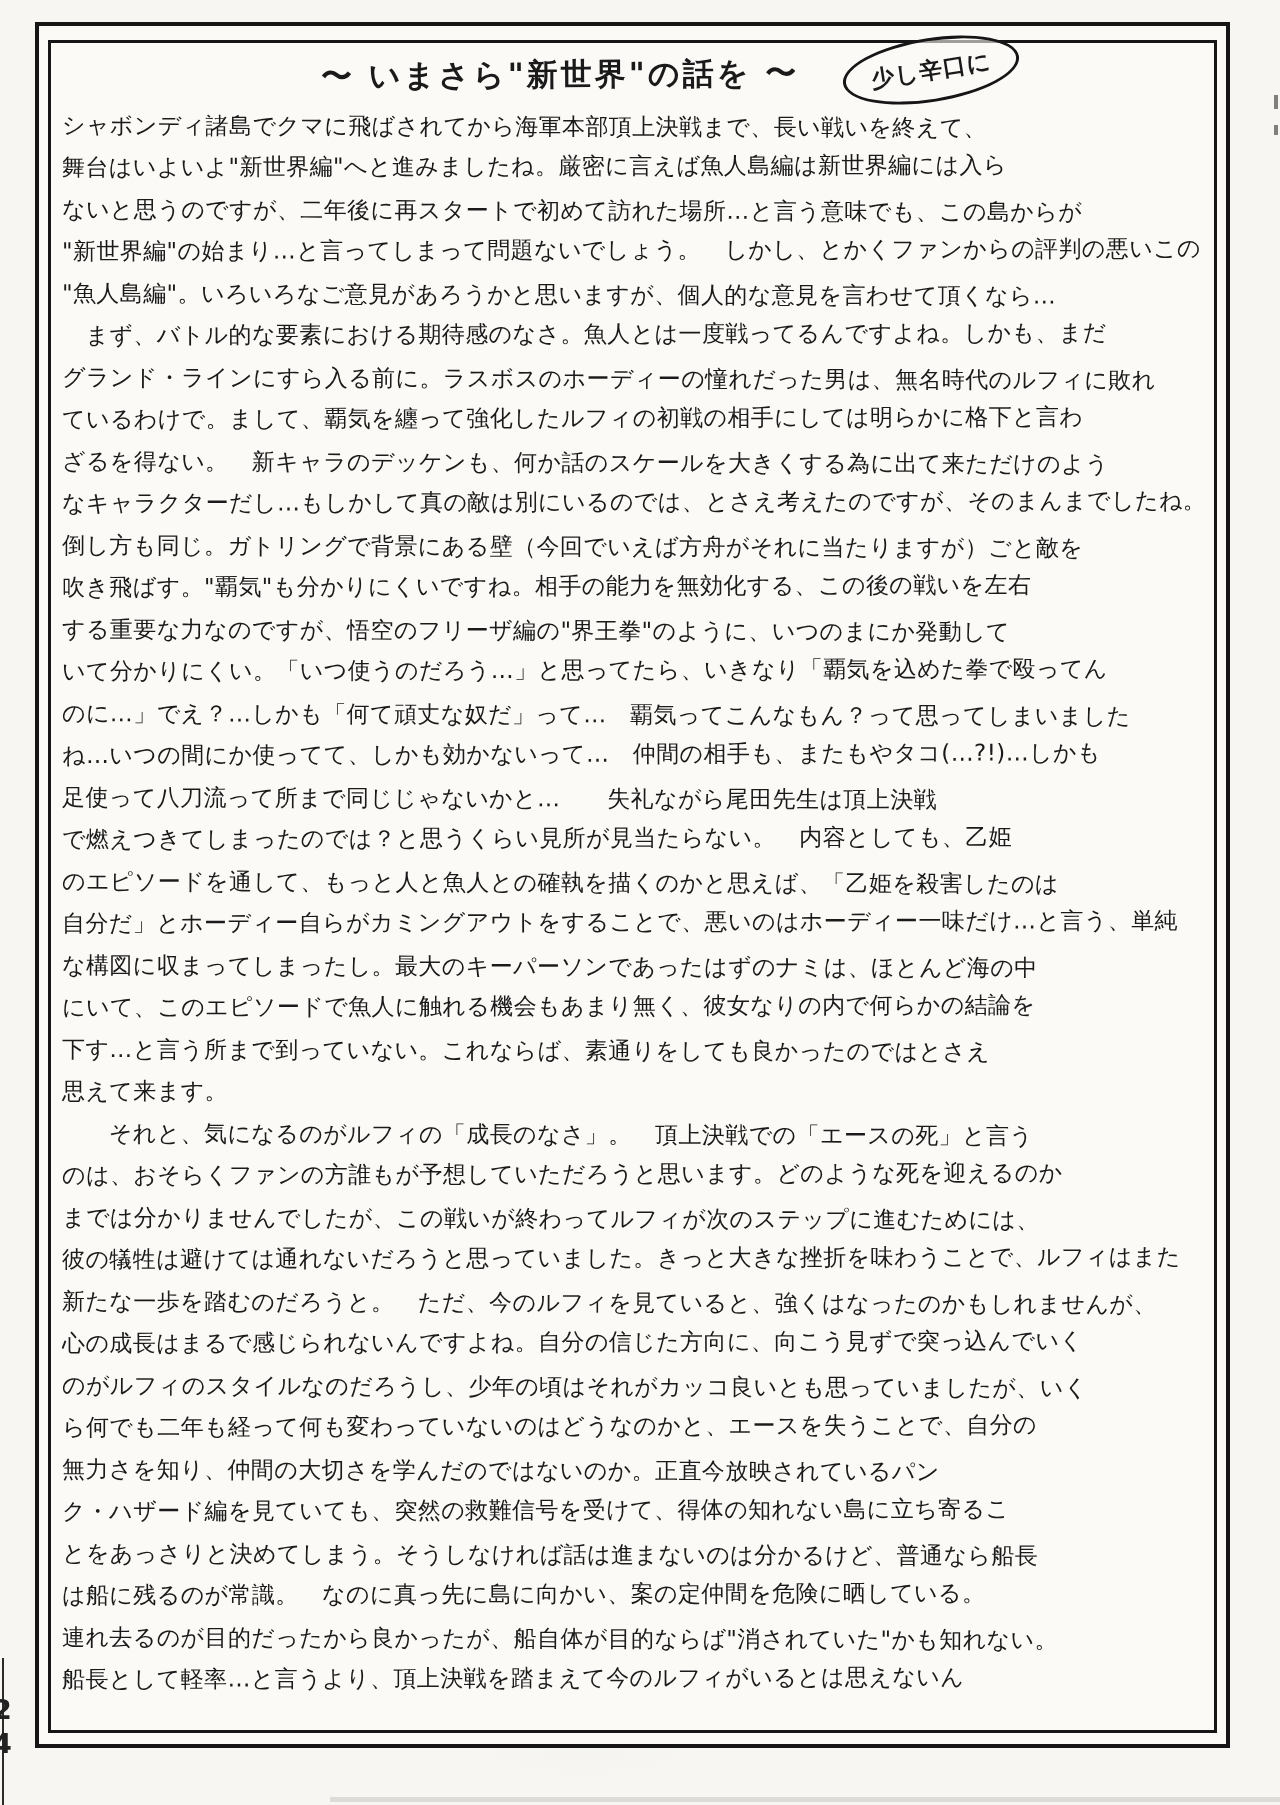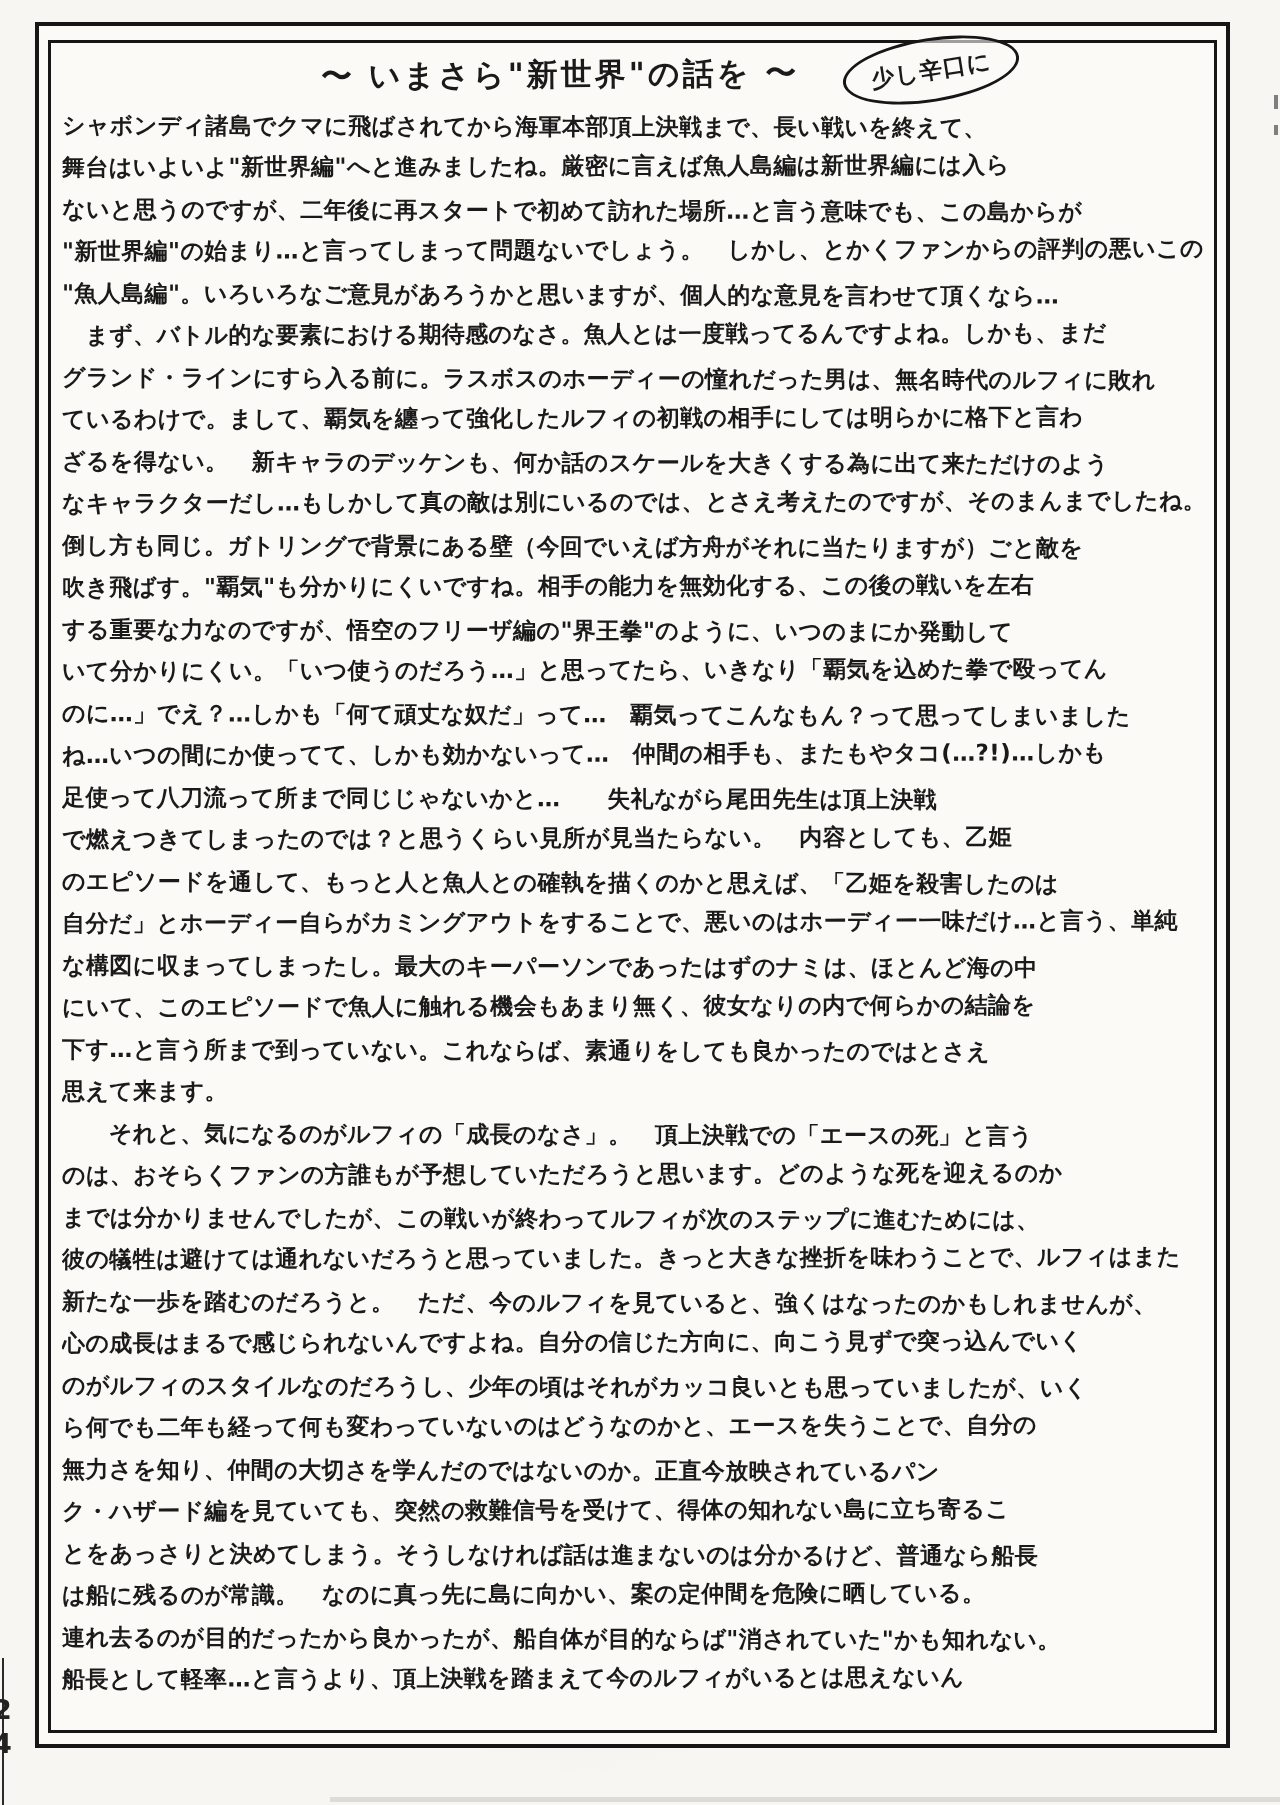--- a/index.html
+++ b/index.html
@@ -55,21 +55,20 @@
     font-size: 23px;
     font-weight: bold;
     letter-spacing: 1px;
     background: rgba(251,250,247,0.6);
   }
   .text-block {
     position: absolute;
     left: 62px; top: 104px;
     width: 1152px;
     overflow: hidden;
-    font-weight: bold;
   }
   .line {
     height: 42px;
     line-height: 42px;
     font-size: 23px;
     letter-spacing: 0.4px;
     white-space: pre;
     transform-origin: left center;
   }
   .line:nth-child(odd)  { transform: rotate(0.15deg); }

